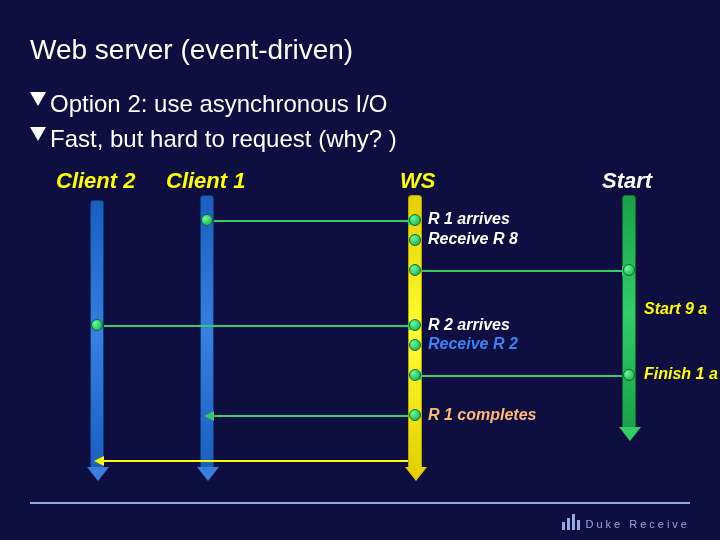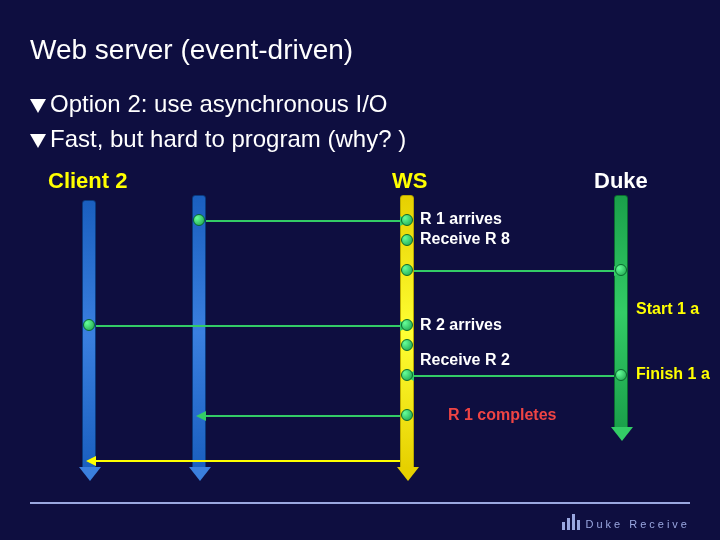--- a/index.html
+++ b/index.html
@@ -18,21 +18,20 @@
     color: #fff;
     font-weight: 400;
     margin-top: 14px;
   }
   .bullet {
     position: absolute;
     left: 30px;
     font-size: 24px;
     color: #fff;
     display: flex;
-    align-items: center;
   }
   .bullet .arrow-down {
     display: inline-block;
     width: 0; height: 0;
     border-left: 8px solid transparent;
     border-right: 8px solid transparent;
     border-top: 14px solid #fff;
     margin-right: 4px;
     position: relative;
     top: 2px;
@@ -43,23 +42,24 @@
   .col-hdr {
     position: absolute;
     font-size: 22px;
     font-weight: bold;
   }
   .yellow { color: #ffff00; }
 
   .diagram {
     position: absolute;
     top: 160px;
-    left: 0;
+    left: 8px;
     width: 604px;
     height: 330px;
+    font-style: italic;
   }
 
   
   .lifeline {
     position: absolute;
     width: 14px;
     border-radius: 3px;
   }
   .lifeline.blue {
     background: linear-gradient(180deg, #1a5fbf 0%, #3a7fdf 50%, #1a5fbf 100%);
@@ -158,28 +158,29 @@
 <body>
 
 <div class="title">Web server (event-driven)</div>
 
 <div class="bullet bullet1">
   <span class="arrow-down"></span>
   <span>Option 2: use asynchronous I/O</span>
 </div>
 <div class="bullet bullet2">
   <span class="arrow-down"></span>
-  <span>Fast, but hard to program (why? )</span>
+  <span>Fast, but hard to request (why? )</span>
 </div>
 
 <div class="diagram">
 
   <div class="col-hdr yellow" style="top:8px; left:48px;">Client 2</div>
+  <div class="col-hdr yellow" style="top:8px; left:158px;">Client 1</div>
   <div class="col-hdr yellow" style="top:8px; left:392px;">WS</div>
-  <div class="col-hdr" style="top:8px; left:594px; color:#fff;">Duke</div>
+  <div class="col-hdr" style="top:8px; left:594px; color:#fff;">Start</div>
 
   <div class="lifeline blue" style="left:82px; top:40px; height:270px;">
       <div class="arrowhead"></div>
     </div>
   <div class="lifeline blue" style="left:192px; top:35px; height:275px;">
       <div class="arrowhead"></div>
     </div>
   <div class="lifeline yellow-bar" style="left:400px; top:35px; height:275px;">
       <div class="arrowhead"></div>
     </div>
@@ -195,44 +196,44 @@
   <div class="label" style="left:420px; top:50px; color:#fff;">R 1 arrives</div>
 
   <div class="dot" style="left:401px; top:74px;"></div>
   <div class="label" style="left:420px; top:70px; color:#fff;">Receive R 8</div>
 
   <div class="msg" style="left:414px; top:110px; width:200px; border-color:#33cc66;">
     <div class="marrow-r" style="border-left:10px solid #33cc66;"></div>
   </div>
   <div class="dot" style="left:401px; top:104px;"></div>
   <div class="dot" style="left:615px; top:104px;"></div>
-  <div class="label yellow" style="left:636px; top:140px;">Start 1 a</div>
+  <div class="label yellow" style="left:636px; top:140px;">Start 9 a</div>
 
   <div class="msg" style="left:96px; top:165px; width:304px; border-color:#33cc66;">
     <div class="marrow-r" style="border-left:10px solid #33cc66;"></div>
   </div>
   <div class="dot" style="left:83px; top:159px;"></div>
   <div class="dot" style="left:401px; top:159px;"></div>
   <div class="label" style="left:420px; top:156px; color:#fff;text-align:right;">R 2 arrives</div>
 
   <div class="dot" style="left:401px; top:179px;"></div>
-  <div class="label" style="left:420px; top:175px; color:#ffffff;margin-top:16px;">Receive R 2</div>
+  <div class="label" style="left:420px; top:175px; color:#3b82f6;">Receive R 2</div>
 
   <div class="msg" style="left:414px; top:215px; width:200px; border-color:#33cc66;">
     <div class="marrow-l" style="border-right:10px solid #33cc66;"></div>
   </div>
   <div class="dot" style="left:401px; top:209px;"></div>
   <div class="dot" style="left:615px; top:209px;"></div>
   <div class="label yellow" style="left:636px; top:205px;">Finish 1 a</div>
 
   <div class="msg" style="left:206px; top:255px; width:194px; border-color:#33cc66;">
     <div class="marrow-l" style="border-right:10px solid #33cc66;"></div>
   </div>
   <div class="dot" style="left:401px; top:249px;"></div>
-  <div class="label" style="left:420px; top:246px; color:#ef4444;margin-left:28px;">R 1 completes</div>
+  <div class="label" style="left:420px; top:246px; color:#fdba74;">R 1 completes</div>
 
   <div class="msg" style="left:96px; top:300px; width:304px; border-color:#ffff00;">
     <div class="marrow-l" style="border-right:10px solid #ffff00;"></div>
   </div>
 
 </div>
 
 <div class="hr-line"></div>
 <div class="footer-logo">
   <span class="bars">

